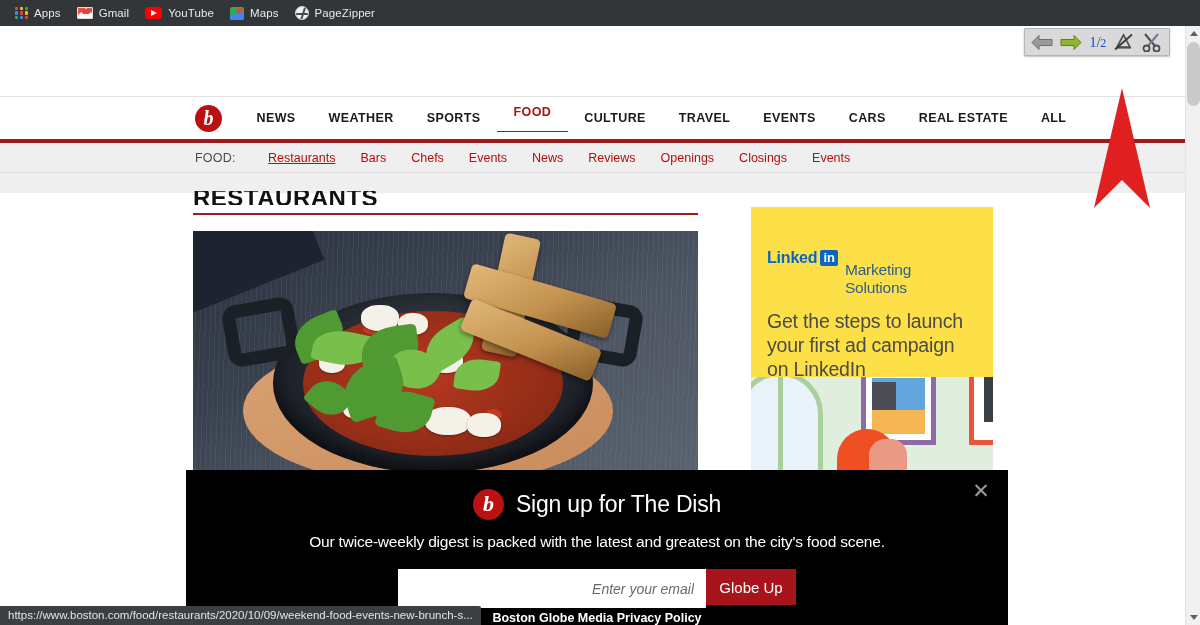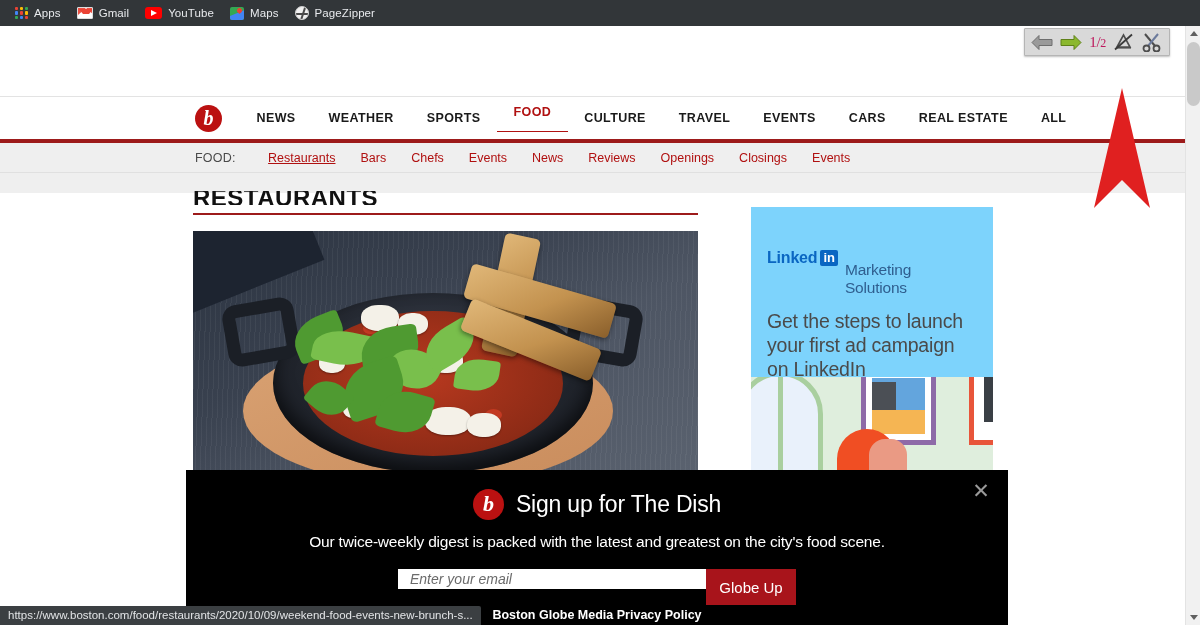--- a/index.html
+++ b/index.html
@@ -49,21 +49,21 @@
     position: absolute; top: 2px; right: 15px;
     background: #d9d9d9; border: 1px solid #b5b5b5;
     padding: 3px 7px 3px 6px;
     display: flex; align-items: center; gap: 7px;
     box-shadow: 0 1px 2px rgba(0,0,0,.25);
     border-radius: 1px;
     z-index: 40;
   }
   .pz-arrow { width: 22px; height: 17px; position: relative; display:inline-block; }
   .pz-arrow svg { display:block; }
-  .pz-count { font-size: 15px; color: #be185d; font-family: "Liberation Serif", serif; letter-spacing: -.3px; }
+  .pz-count { font-size: 15px; color: #1d4ed8; font-family: "Liberation Serif", serif; letter-spacing: -.3px; }
   .pz-count .den { font-size: 12px; }
   .pz-icon { width: 21px; height: 20px; }
 
   
   .annot-arrow { position: absolute; left: 1092px; top: 62px; width: 60px; height: 122px; z-index: 45; }
 
   
   .site-nav {
     position: absolute; top: 71px; left: 0; width: 1185px; height: 42px;
     background: #fff; display: flex; align-items: center;
@@ -116,21 +116,21 @@
   .hero .sauce { position:absolute; left:110px; top:80px; width:260px; height:145px; border-radius:50%;
           background: radial-gradient(ellipse at 45% 45%, #b8391f 0%, #8e2b16 70%, #6d1f10 100%); }
   .hero .feta { position:absolute; border-radius:45%; background:#f4f1e8; box-shadow: 0 1px 2px rgba(0,0,0,.35); }
   .hero .herb { position:absolute; border-radius: 60% 10% 60% 10%; background:#4f9a31; }
   .hero .herb.lt { background:#79bf4c; }
   .hero .toast { position:absolute; background: linear-gradient(140deg,#e0b778,#c3924f 55%,#8a5f2b); border-radius:5px;
           box-shadow: 0 2px 5px rgba(0,0,0,.45); }
   .hero .tomato { position:absolute; border-radius:50%; background:#c33a22; }
 
   
-  .ad-linkedin { position:absolute; left:751px; top:34px; width:242px; height:170px; background:#7dd3fc; padding: 12px 16px 0 16px; }
+  .ad-linkedin { position:absolute; left:751px; top:34px; width:242px; height:170px; background:#fde047; padding: 12px 16px 0 16px; }
   .ad-brand { display:flex; align-items:center; gap:3px; margin-bottom: 12px; }
   .li-word { color:#0a66c2; font-weight:bold; font-size:16px; letter-spacing:-.2px; }
   .li-box { background:#0a66c2; color:#fff; font-weight:bold; font-size:13px; border-radius:2px; padding: 0px 3px 1px 3px; line-height:15px; }
   .li-ms { color:#2f5e8f; font-size:15.5px; margin-left:4px; letter-spacing:-.2px;margin-top:42px; }
   .ad-head { color:#4a4a4a; font-size:19.5px; line-height:24px; letter-spacing:-.2px; }
   .ad-cta { margin-top:16px; background:#2a66c8; color:#fff; border:none; border-radius:20px; padding: 8px 22px;
             font-size: 12.5px; cursor:pointer; }
   .ad-illustration { position:absolute; left:751px; top:204px; width:242px; height:94px; background:#dfeedd; overflow:hidden; }
   .ill-wall { position:absolute; inset:0; background:#dfeedd; }
   .ill-window { position:absolute; left:-14px; top:-6px; width:86px; height:110px; border-radius: 44px 44px 0 0;
@@ -151,22 +151,22 @@
     color:#fff; text-align:center;
   }
   .signup-close { position:absolute; right:14px; top:8px; width:26px; height:26px; color:#9a9a9a; font-size:21px;
                   line-height:26px; cursor:pointer; }
   .signup-title-row { display:flex; align-items:center; justify-content:center; gap:12px; margin-top:19px; }
   .signup-b { width:31px; height:31px; border-radius:50%; background:#bb1111; display:flex; align-items:center; justify-content:center; }
   .signup-b span { color:#fff; font-family:"Liberation Serif", serif; font-weight:bold; font-style:italic; font-size:22px; margin-top:-1px; }
   .signup-title { font-size: 23px; letter-spacing:-.2px; }
   .signup-sub { font-size: 15.5px; margin-top: 13px; letter-spacing:-.2px; }
   .signup-form { display:flex; justify-content:center; margin-top: 18px; }
-  .signup-input { width: 308px; height: 20px; border: none; padding: 8px 12px; font-size: 14px; font-style: italic;
-                  color:#444; font-family:"Liberation Sans", sans-serif; }
+  .signup-input { width: 308px; height: 39px; border: none; padding: 8px 12px; font-size: 14px; font-style: italic;
+                  color:#444; font-family:"Liberation Sans", sans-serif;text-align:right; }
   .signup-input::placeholder { color:#6b6b6b; font-style: italic; }
   .signup-submit { width: 90px; height: 36px; background:#a8141b; color:#fff; border:none; font-size:15px; cursor:pointer;
                    font-family:"Liberation Sans", sans-serif; }
   .signup-policy { margin-top: 16px; font-size: 12.5px; font-weight:bold; color:#fff; text-decoration:none; cursor:pointer; }
 
   
   .statusbar { position:absolute; left:0; bottom:0; height:19px; background:#3b3f42; color:#e2e4e6;
                font-size:11.5px; line-height:19px; padding: 0 8px; border-top-right-radius:2px; z-index:50; white-space:nowrap; }
 
   

